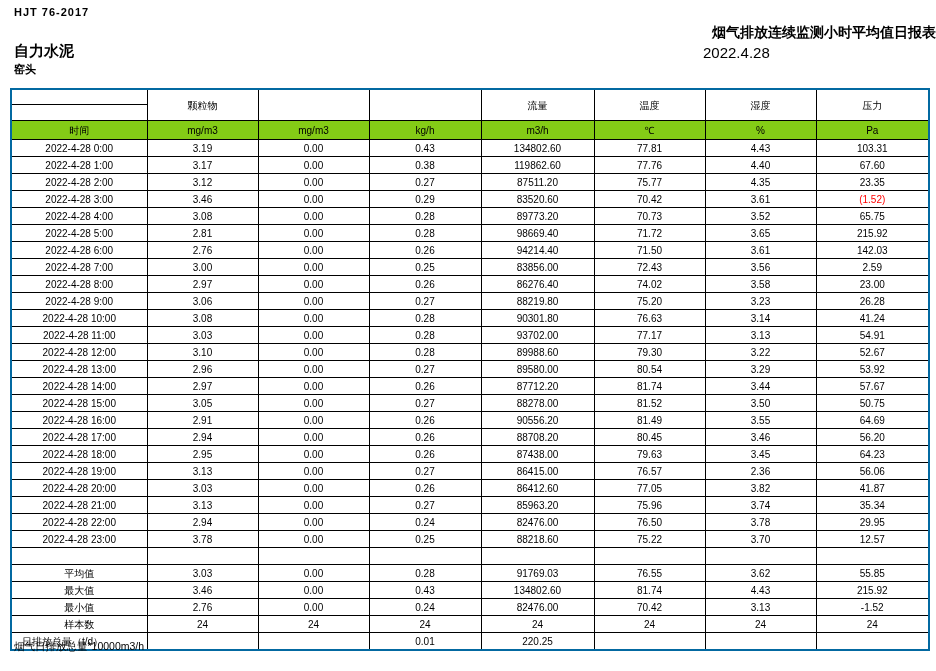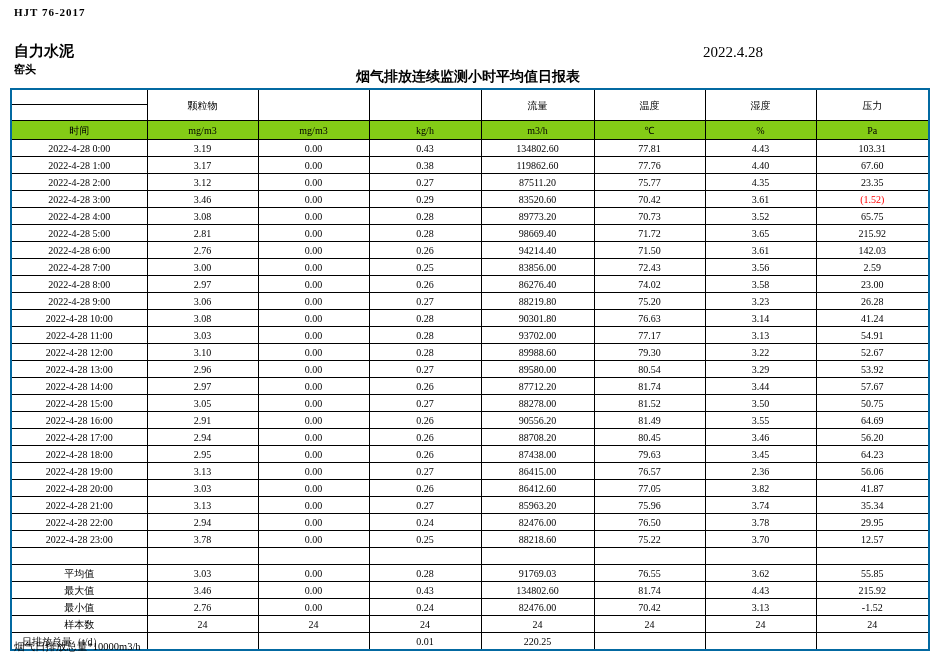--- a/index.html
+++ b/index.html
@@ -1,30 +1,30 @@
 <!DOCTYPE html>
 <html><head>
 <meta charset="utf-8">
 <style>
   html,body { margin:0; padding:0; background:#ffffff; }
   .page {
     position:relative;
     width:936px; height:671px;
     background:#ffffff;
-    font-family:Liberation Serif, serif;
+    font-family:Liberation Sans, sans-serif;
     color:#000;
     overflow:hidden;
   }
   .standard-code {
     position:absolute; top:6px; left:14px;
     font-size:11px; font-weight:bold; letter-spacing:1px;
   }
   .report-title {
     position:absolute; top:24px; left:0; right:0;
-    text-align:center; font-size:14px; font-weight:bold;margin-top:44px;
+    text-align:right; font-size:14px; font-weight:bold;
   }
   .site-name  { position:absolute; top:42px; left:14px; font-size:15px; font-weight:bold; }
   .subsite-name { position:absolute; top:62px; left:14px; font-size:11px; font-weight:bold; }
   .report-date { position:absolute; top:44px; left:703px; font-size:15px; }
 
   table.report {
     position:absolute; top:88px; left:10px;
     width:918px;
     border-collapse:collapse; table-layout:fixed;
     border:2px solid #0369a1;

